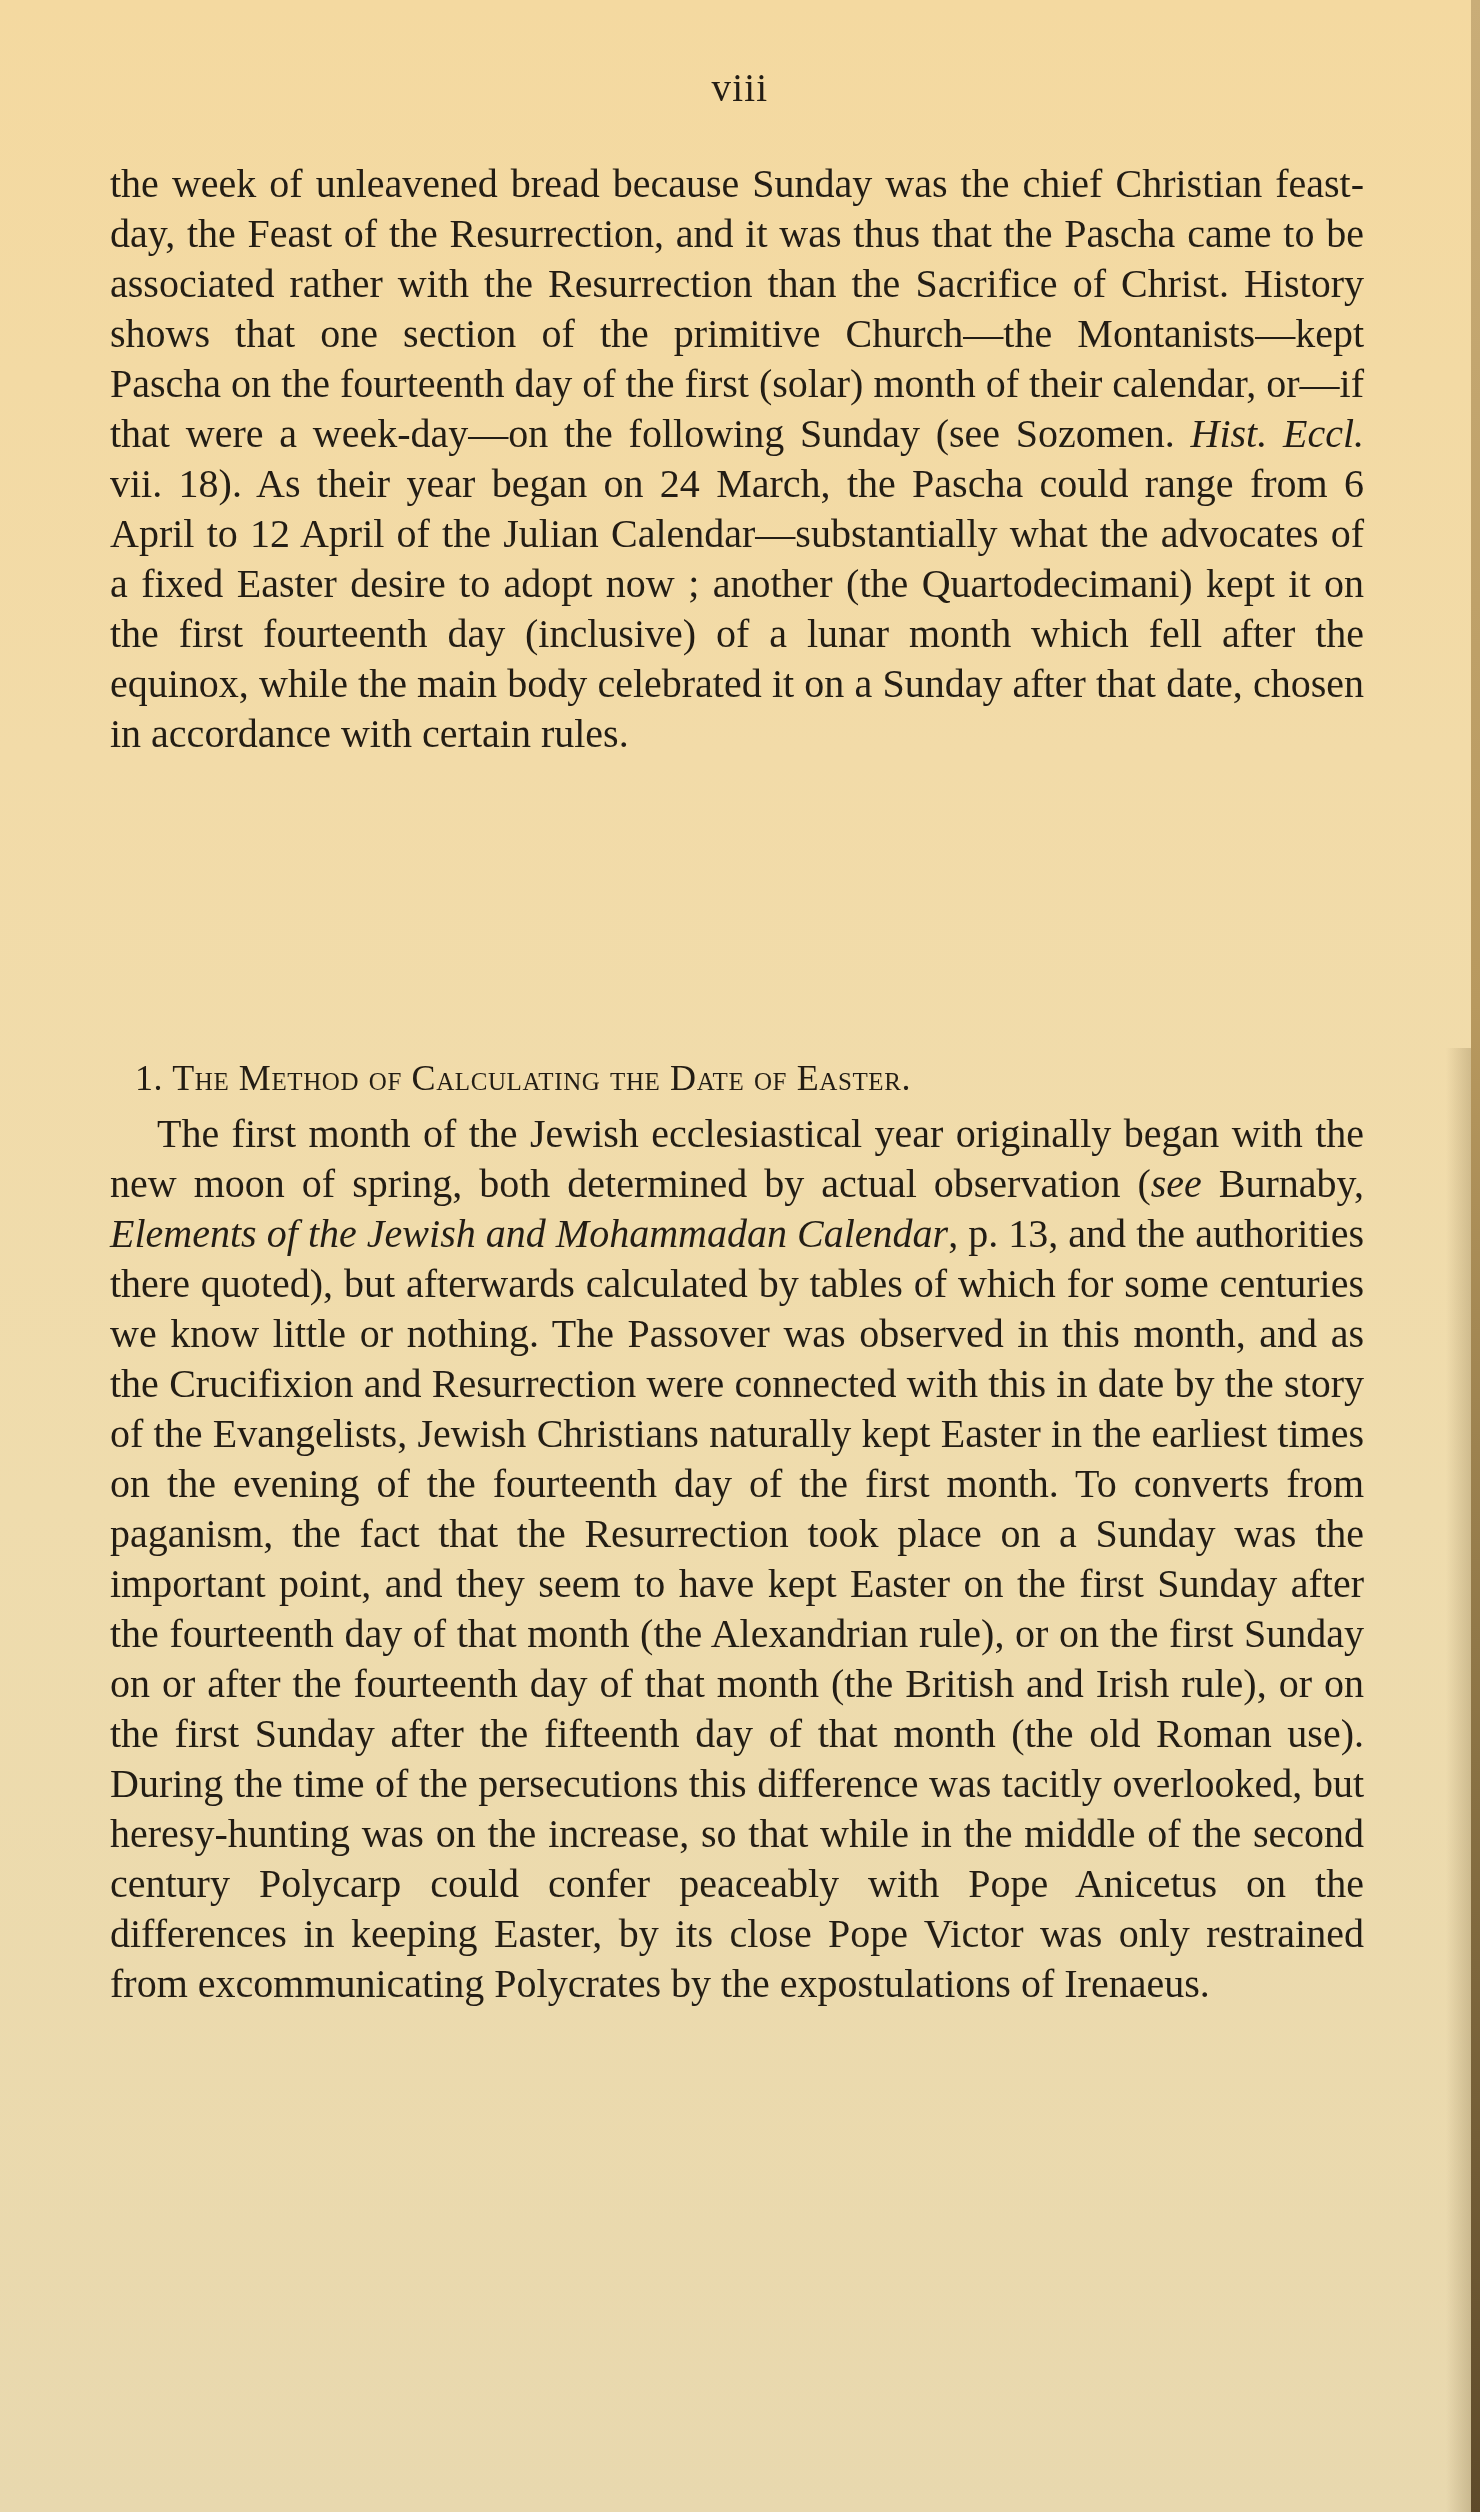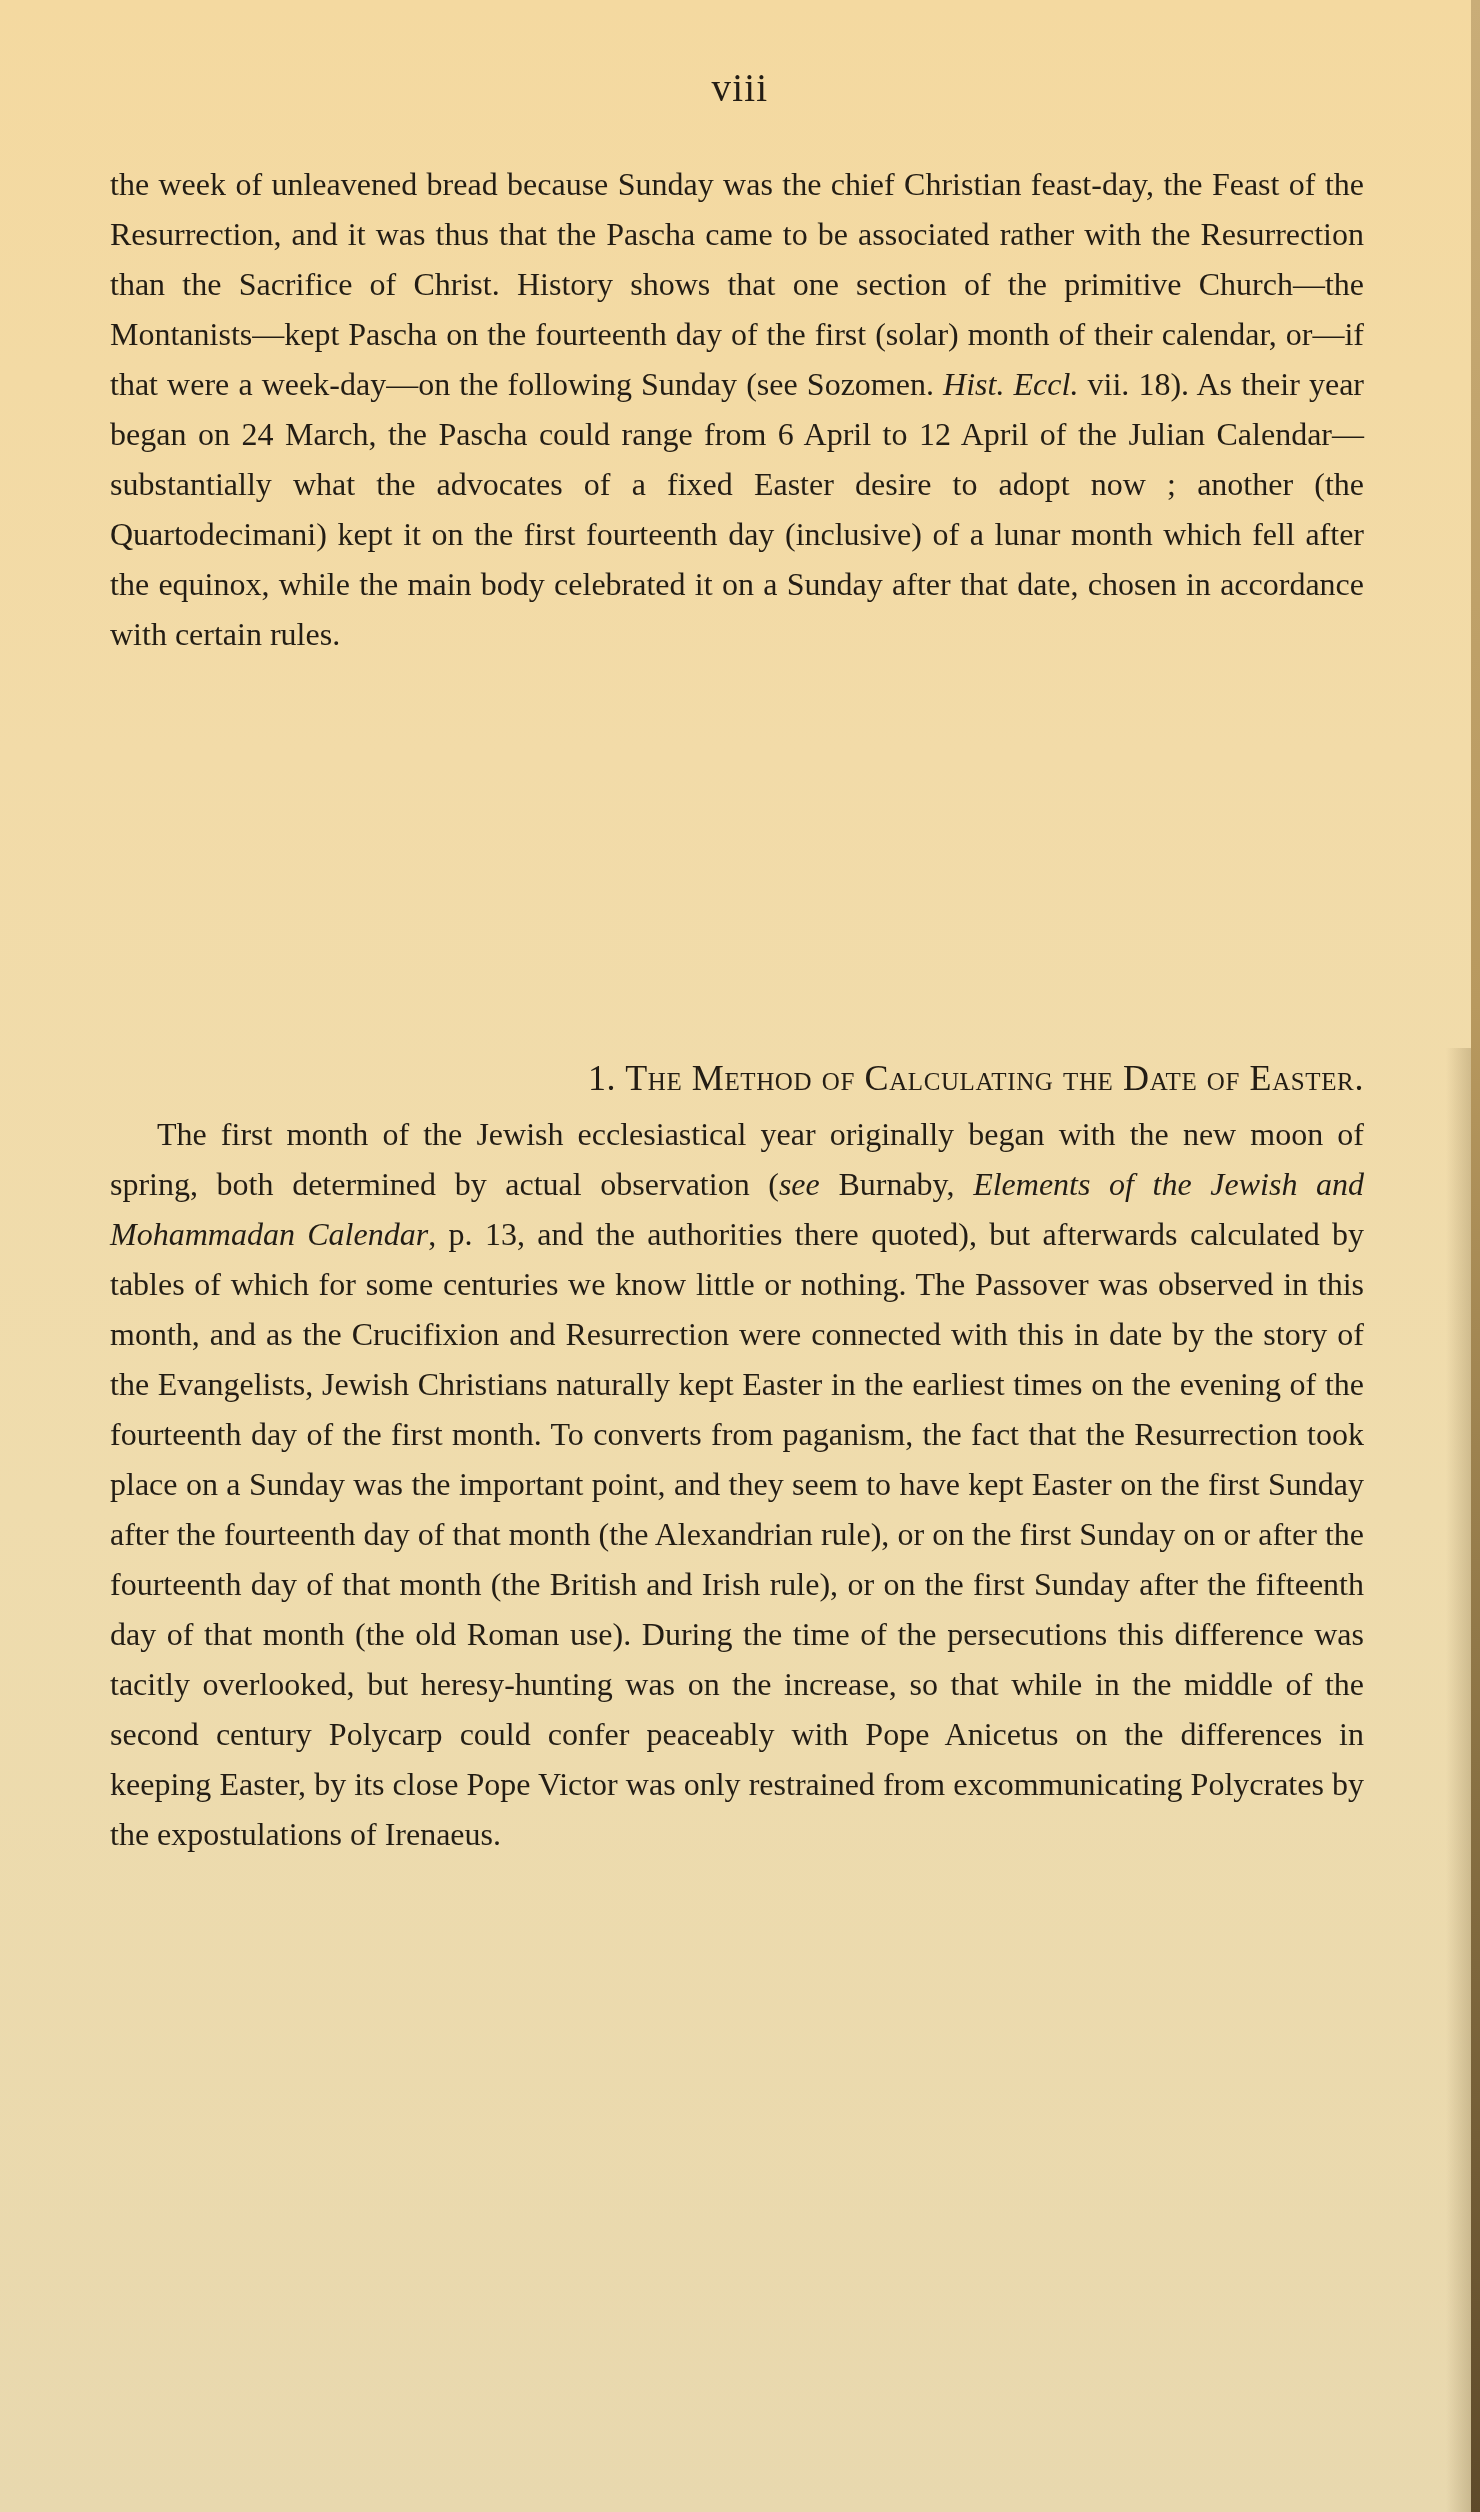--- a/index.html
+++ b/index.html
@@ -39,39 +39,39 @@
       top: 68px;
       text-align: center;
       font-size: 39px;
       letter-spacing: 1.2px;
       line-height: 1;
     }
     .text-block {
       position: absolute;
       left: 110px;
       width: 1254px;
-      font-size: 32px;
+      font-size: 40px;
       line-height: 50px;
       text-align: justify;
     }
     .para {
       margin: 0;
     }
     .para.indent {
       text-indent: 47px;
     }
     .block-1 { top: 159px; }
     .heading {
       position: absolute;
       left: 110px;
       width: 1254px;
       top: 1054px;
       font-size: 36px;
       line-height: 49px;
-      text-align: right;
+      text-align: left;
       font-variant: small-caps;
       letter-spacing: 0.6px;
       padding-left: 25px;
       box-sizing: border-box;
     }
     .block-2 { top: 1109px; }
     em { font-style: italic; }
   </style>
 </head>
 <body>

